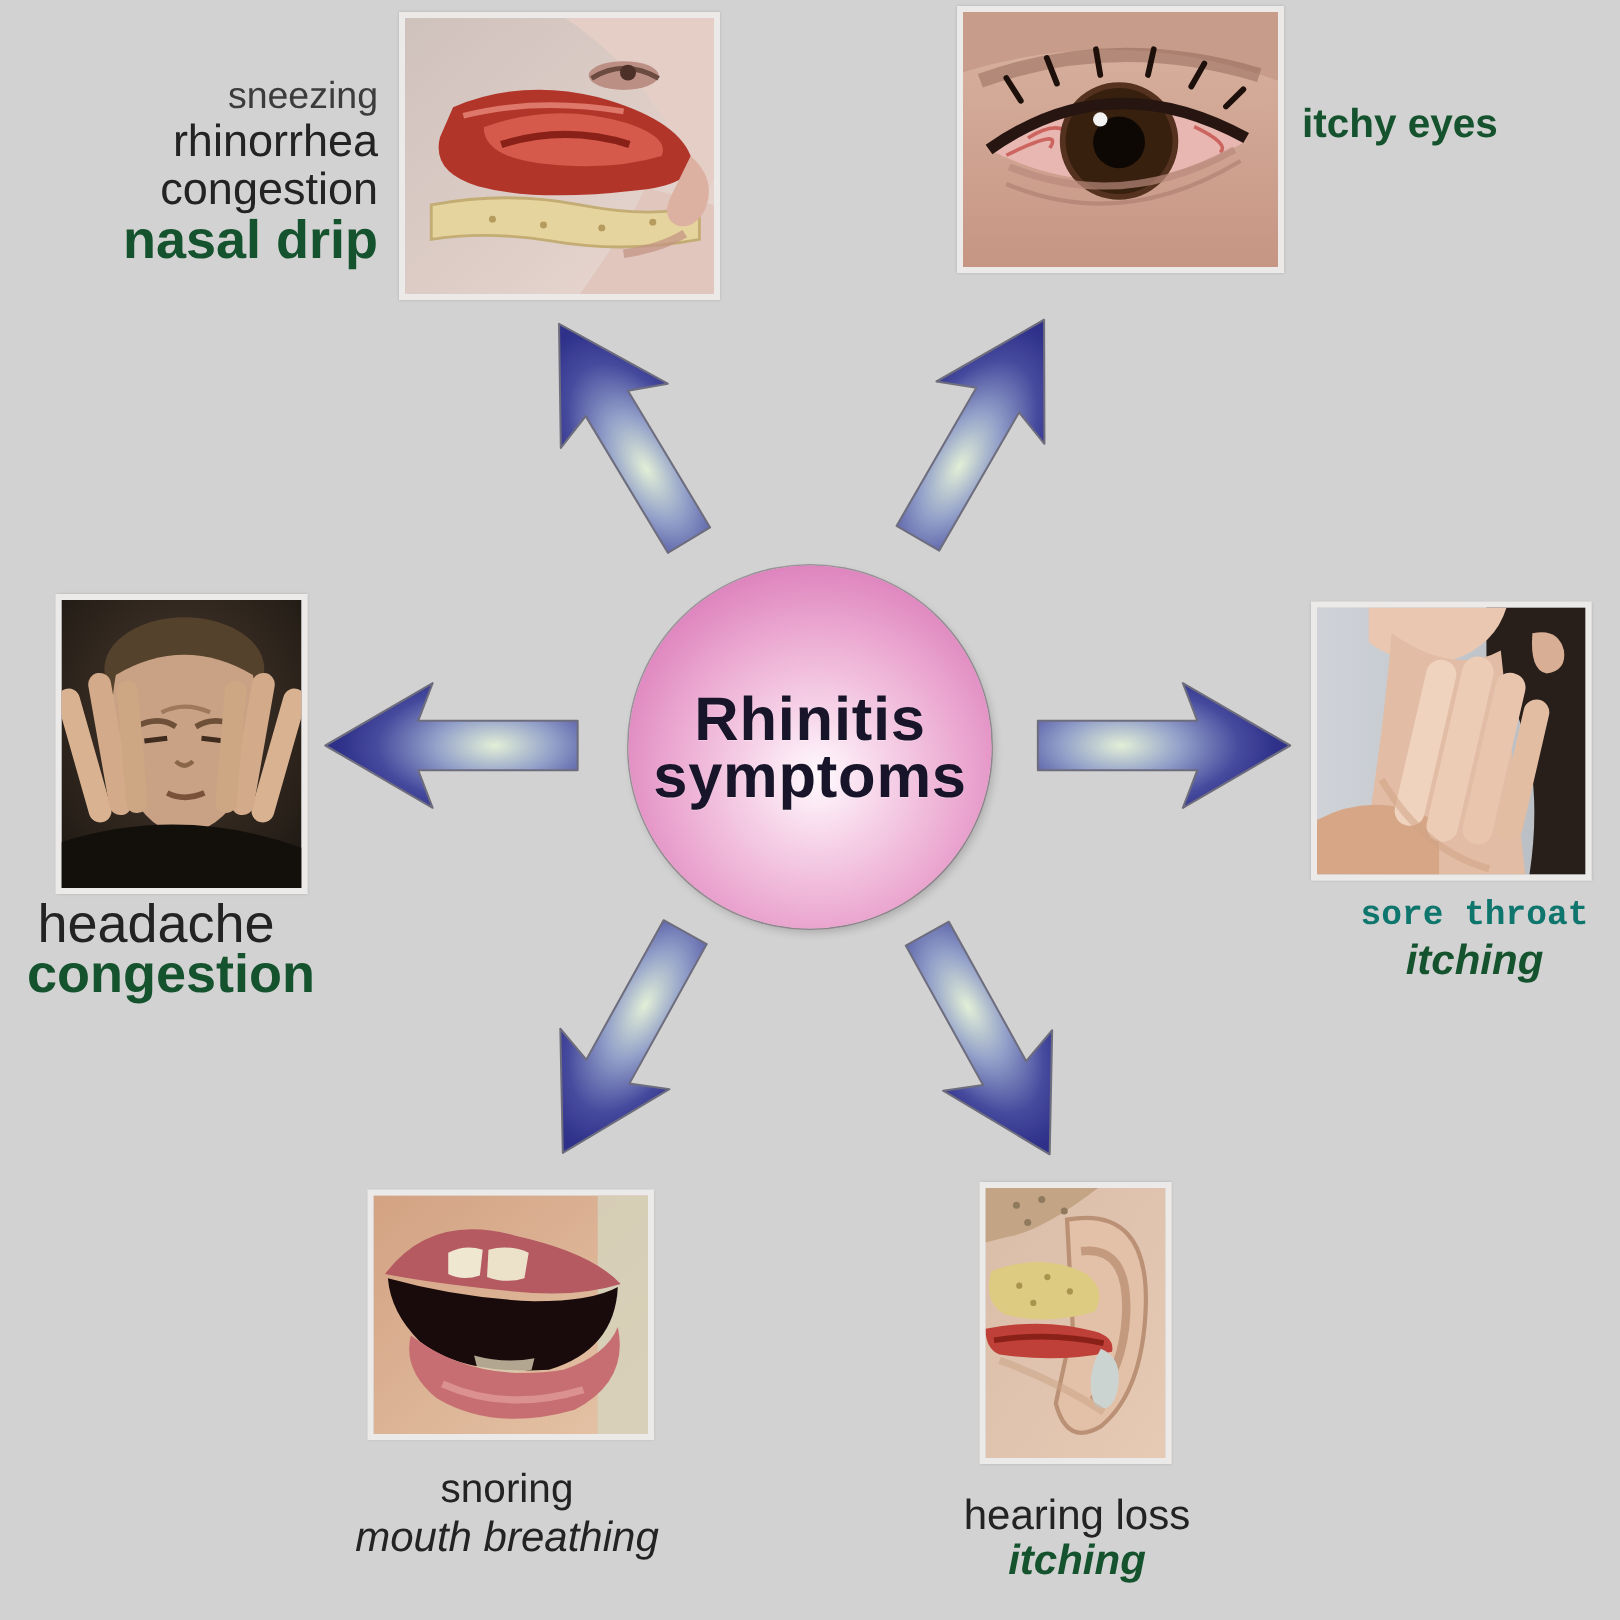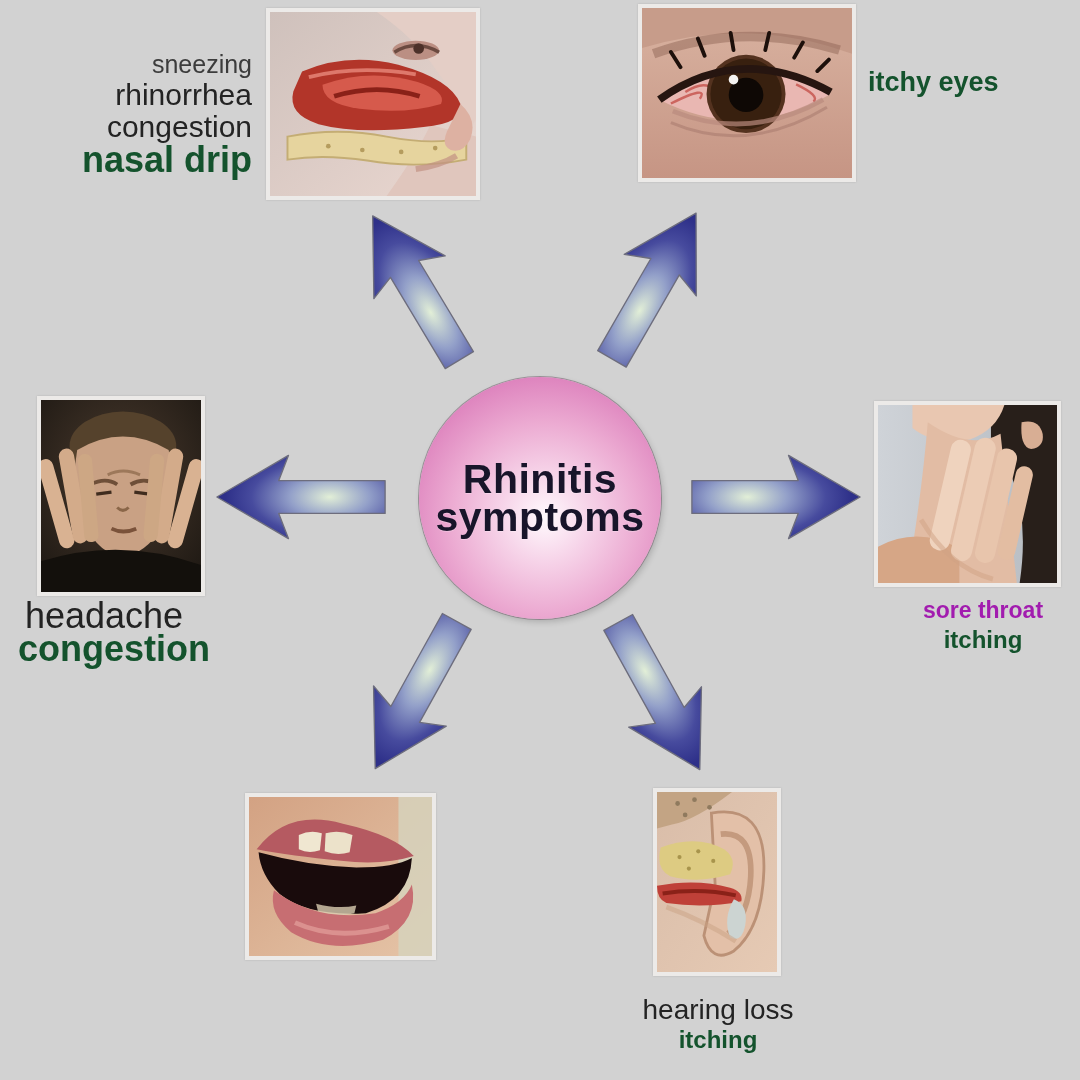--- a/index.html
+++ b/index.html
@@ -43,26 +43,26 @@
   .lab-nose    {left:40px; top:50px; width:212px;text-align:right;}
   .lab-eye     {left:868px;top:66px; width:200px;text-align:left;}
   .lab-throat  {left:893px;top:596px;width:180px;text-align:center;}
   .lab-headache{left:18px; top:599px;width:172px;text-align:center;}
   .lab-mouth   {left:233px;top:976px;width:210px;text-align:center;}
   .lab-ear     {left:626px;top:996px;width:184px;text-align:center;}
 
   .f23{font-size:23px;line-height:28px;}
   .f24{font-size:28px;line-height:28px;}
   .f25{font-size:25px;line-height:29px;color:#3c3c3c;}
-  .f26{font-size:24px;line-height:32px;}
+  .f26{font-size:28px;line-height:32px;font-style:italic;}
   .f27{font-size:27px;line-height:33px;}
   .f28{font-size:36px;line-height:33px;}
   .f30{font-size:30px;line-height:32px;}
   .b{font-weight:700;color:#14532d;}
-  .sb{font-weight:600;color:#a21caf;}
+  .sb{font-weight:600;color:#0f766e;font-family:Liberation Mono, monospace;}
   .md{font-weight:500;}
   .hide{position:absolute;width:0;height:0;overflow:hidden;}
 </style>
 </head>
 <body>
 
 <div id="canvas">
 
   <svg class="hide" aria-hidden="true">
     <defs>
@@ -270,19 +270,23 @@
   <div class="labels lab-throat">
     <span class="f23 sb">sore throat</span>
     <span class="f26 b">itching</span>
   </div>
 
   <div class="labels lab-headache">
     <span class="f28">headache</span>
     <span class="f28 b">congestion</span>
   </div>
 
+  <div class="labels lab-mouth">
+    <span class="f27 md">snoring</span>
+    <span class="f26">mouth breathing</span>
+  </div>
 
   <div class="labels lab-ear">
     <span class="f24">hearing loss</span>
     <span class="f26 b">itching</span>
   </div>
 
 </div>
 
 </body></html>

